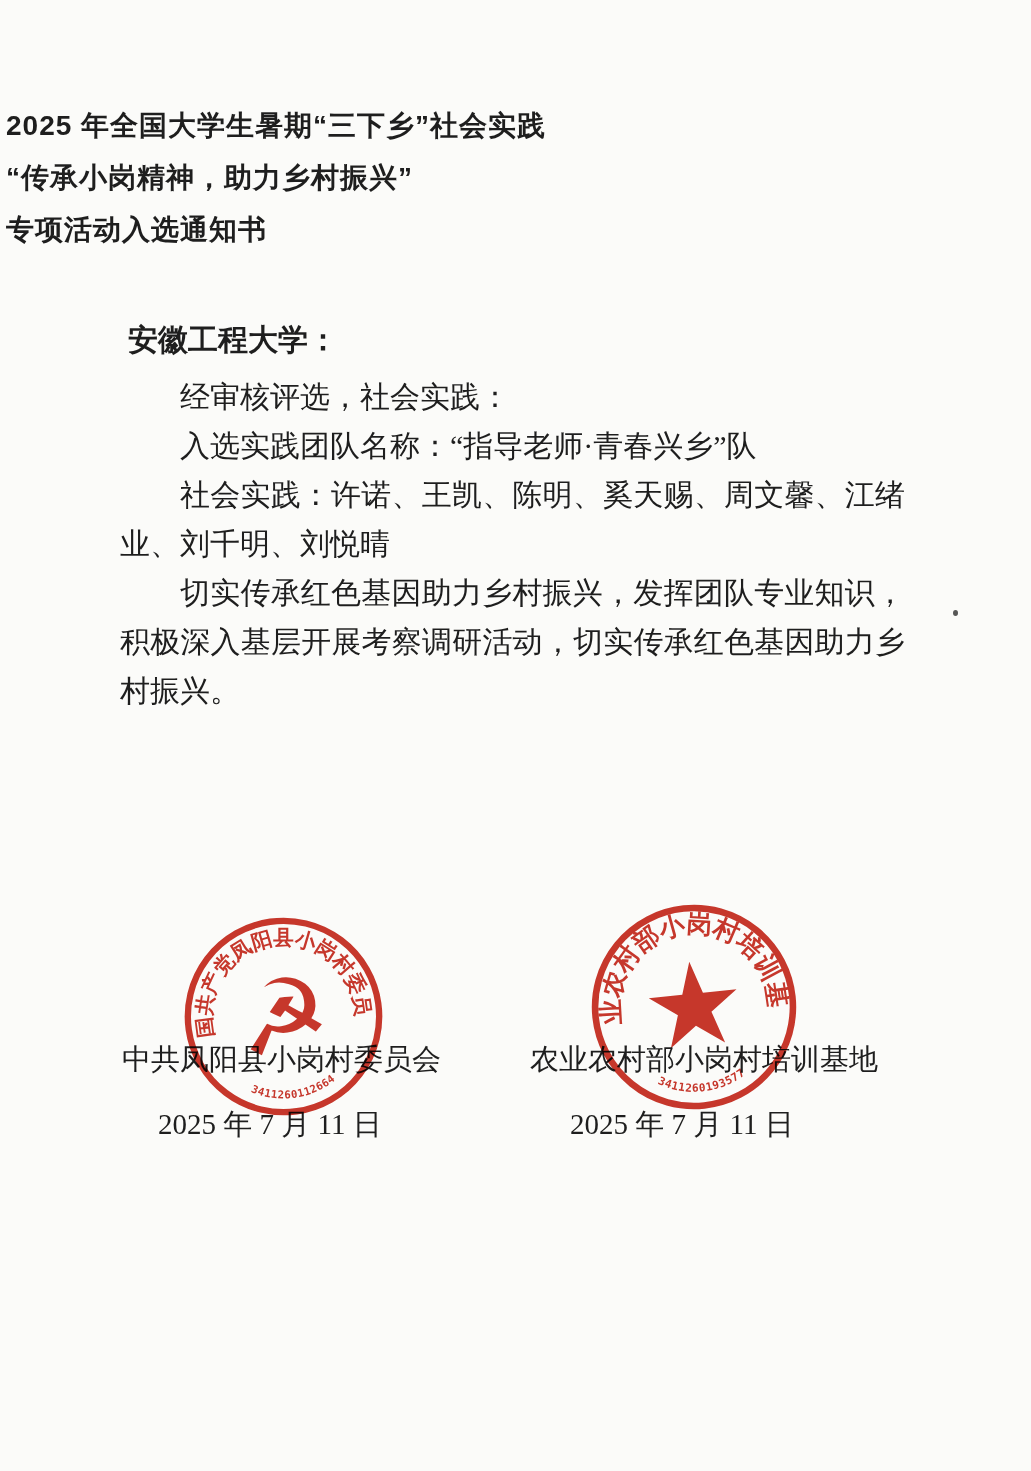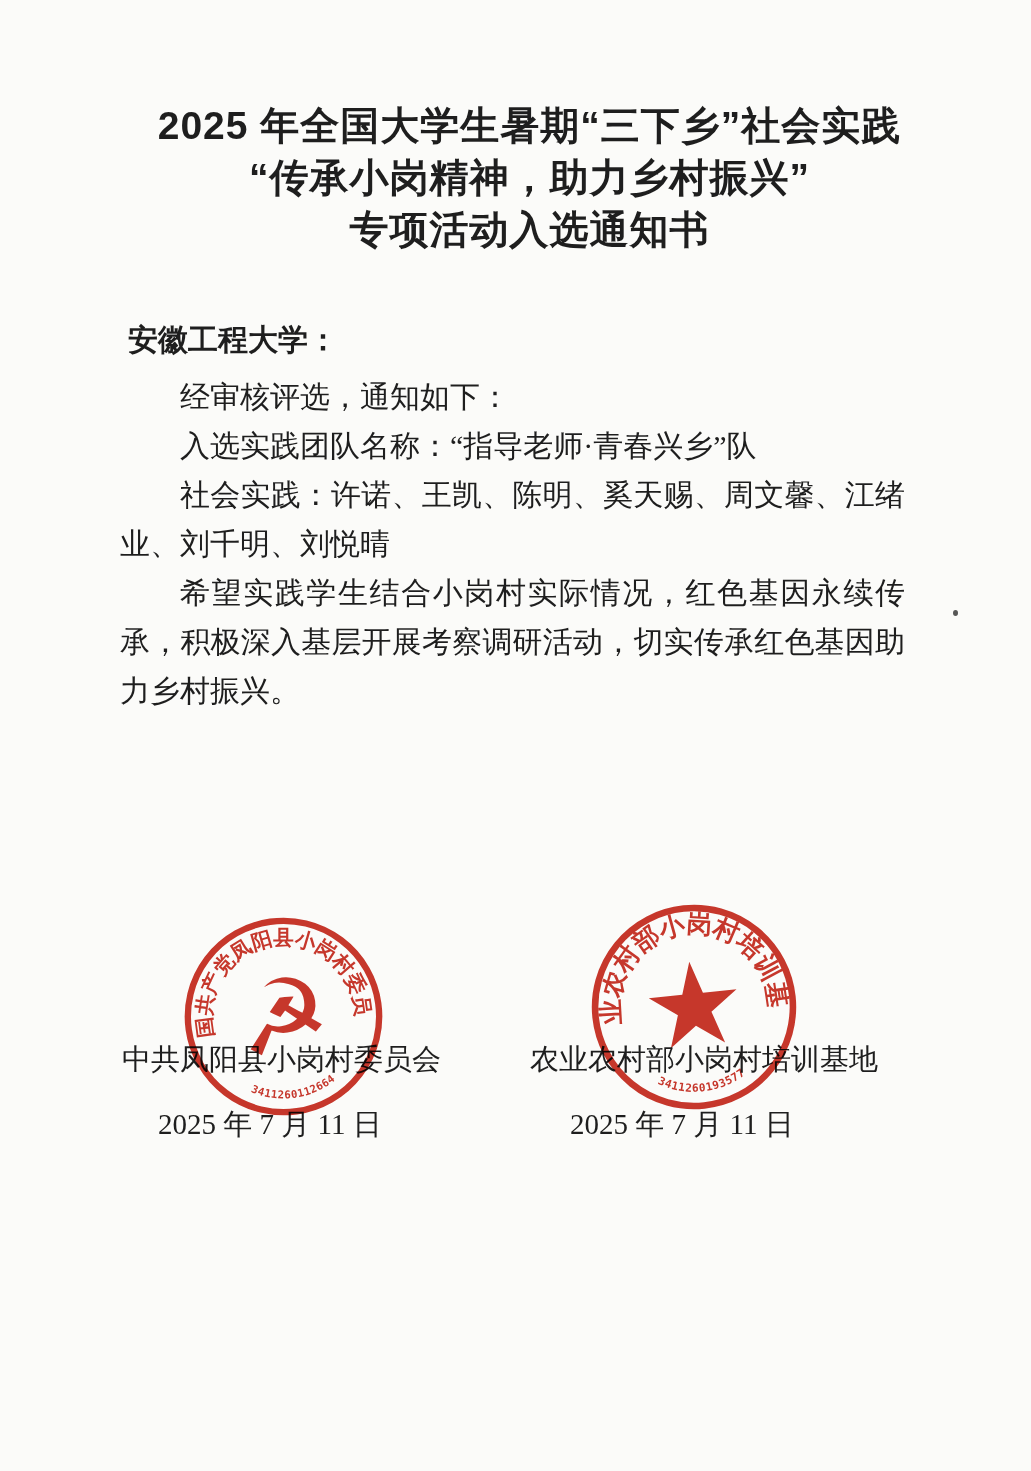--- a/index.html
+++ b/index.html
@@ -2,23 +2,23 @@
 <html style="--paper: #fbfbf9; --ink: #1e1e1e; --stamp-red: #c5281c;"><head>
 <meta charset="utf-8">
 <style>
   html,body{margin:0;padding:0;background:#e8e8e8;}
   .page{
     position:relative;width:1031px;height:1471px;margin:0 auto;
     background:var(--paper,#fbfbf9);color:var(--ink,#1e1e1e);
     font-family:"Liberation Serif","DejaVu Serif",serif;overflow:hidden;
   }
   .title{
-    padding-top:100px;padding-left:28px;text-align:center;
+    padding-top:100px;padding-left:6px;text-align:left;
     font-family:"Liberation Sans","DejaVu Sans",sans-serif;
-    font-weight:700;font-size:39px;line-height:52px;letter-spacing:1px;
+    font-weight:700;font-size:28px;line-height:52px;letter-spacing:1px;
   }
   .doc-body{
     margin:59px 126px 0 120px;
     font-size:30px;line-height:49px;text-align:justify;
     text-justify:inter-ideograph;
   }
   .salutation{
     margin:8px;font-weight:700;
     font-family:"Liberation Sans","DejaVu Sans",sans-serif;
   }
@@ -60,24 +60,24 @@
 <div class="page">
 
   <div class="title">
     <div>2025 年全国大学生暑期“三下乡”社会实践</div>
     <div>“传承小岗精神，助力乡村振兴”</div>
     <div>专项活动入选通知书</div>
   </div>
 
   <div class="doc-body">
     <p class="salutation">安徽工程大学：</p>
-    <p class="para">经审核评选，通知如下：</p>
+    <p class="para">经审核评选，社会实践：</p>
     <p class="para">入选实践团队名称：“指导老师·青春兴乡”队</p>
     <p class="para">社会实践：许诺、王凯、陈明、奚天赐、周文馨、江绪业、刘千明、刘悦晴</p>
-    <p class="para">希望实践学生结合小岗村实际情况，红色基因永续传承，积极深入基层开展考察调研活动，切实传承红色基因助力乡村振兴。</p>
+    <p class="para">切实传承红色基因助力乡村振兴，发挥团队专业知识，积极深入基层开展考察调研活动，切实传承红色基因助力乡村振兴。</p>
   </div>
 
   <div class="sig sig-left">
     <div class="org">中共凤阳县小岗村委员会</div>
     <div class="date">2025 年 7 月 11 日</div>
   </div>
 
   <div class="sig sig-right">
     <div class="org">农业农村部小岗村培训基地</div>
     <div class="date">2025 年 7 月 11 日</div>

